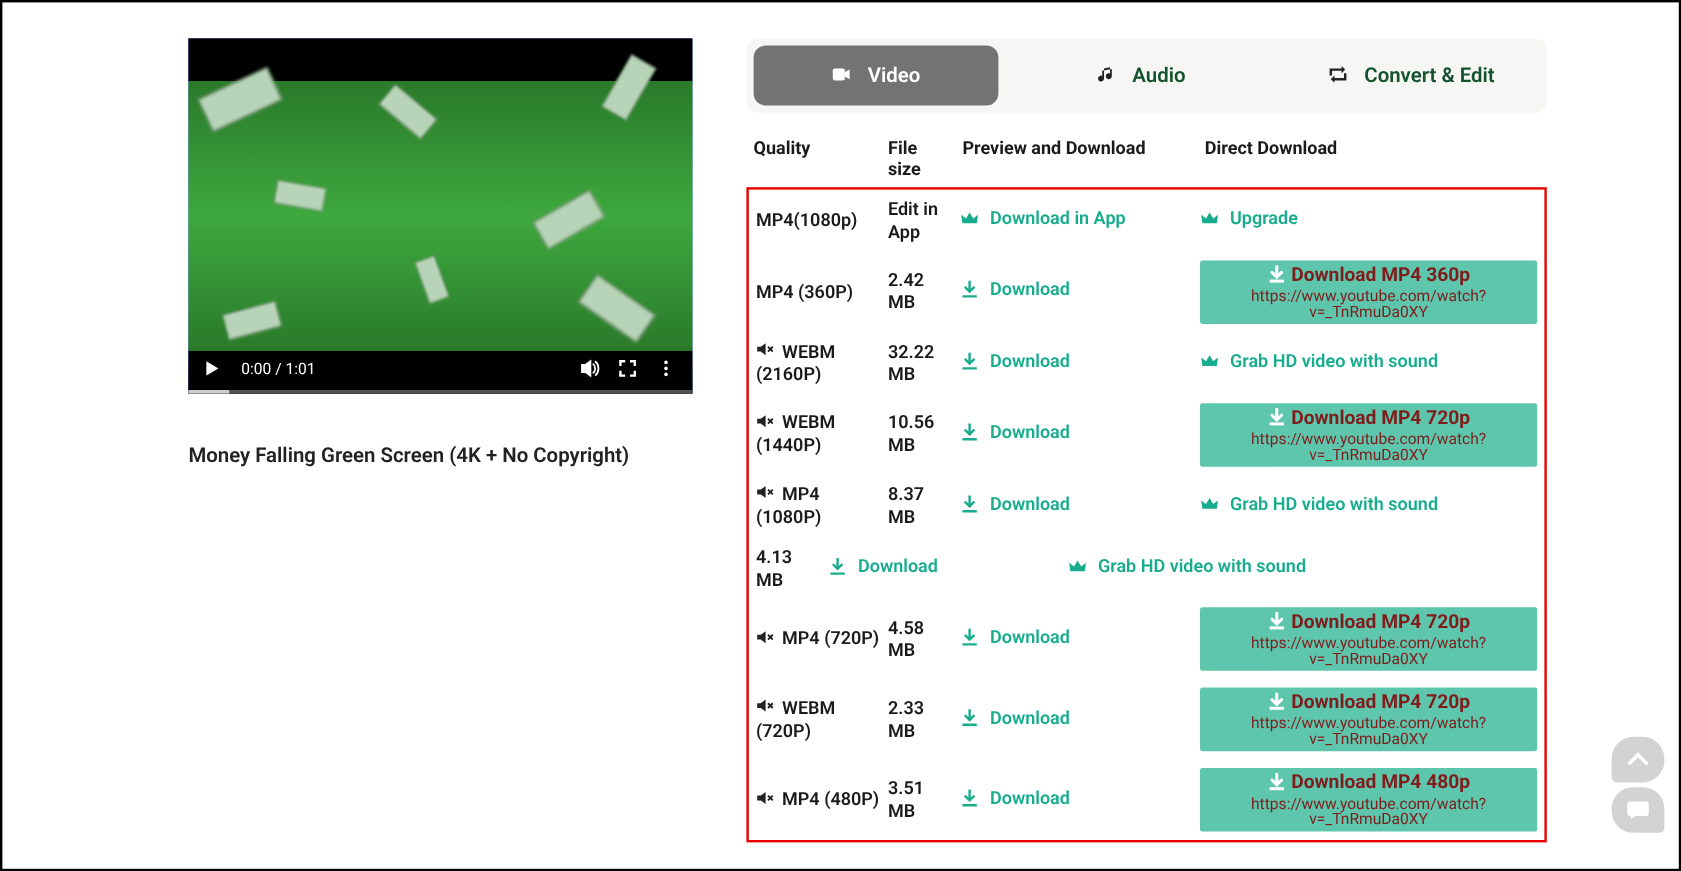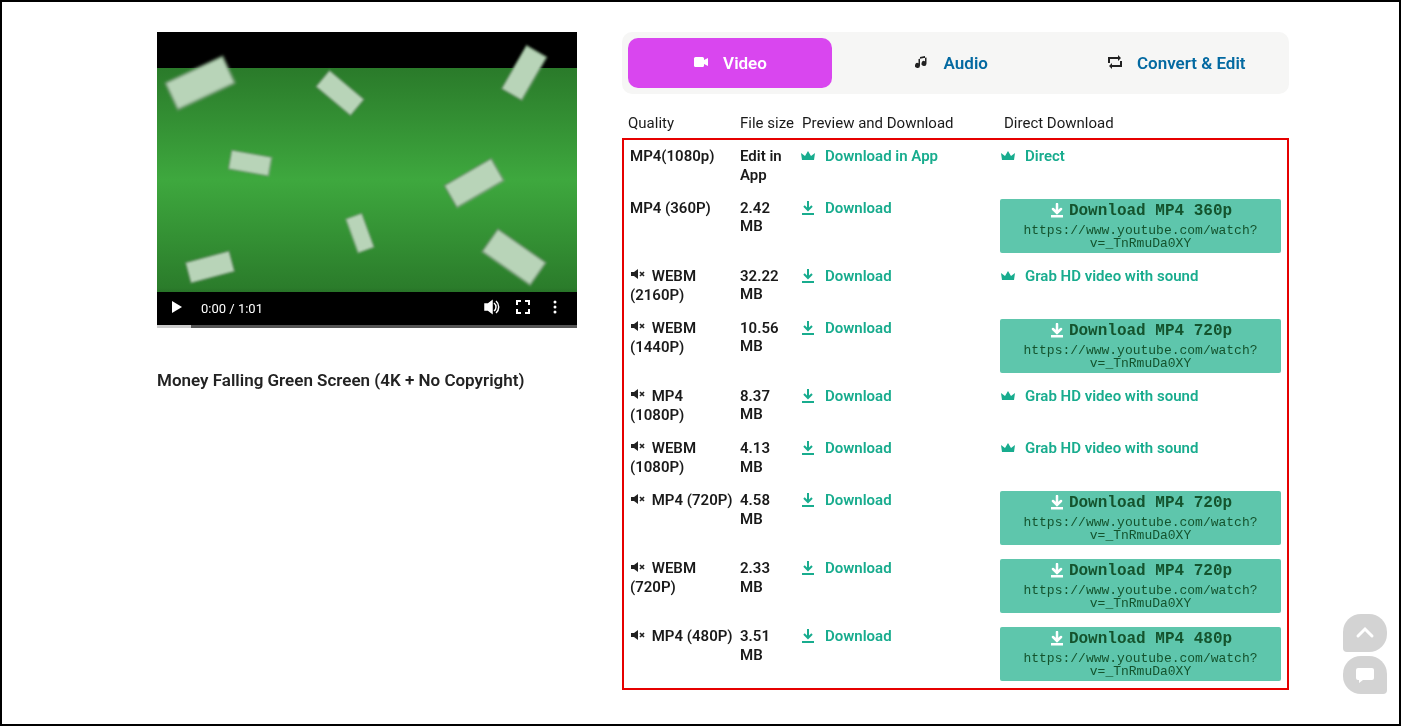--- a/index.html
+++ b/index.html
@@ -65,24 +65,24 @@
   }
   .tab {
     flex: 1;
     display: flex;
     align-items: center;
     justify-content: center;
     gap: 10px;
     font-size: 17px;
     font-weight: 600;
     cursor: pointer;
-    color: #0369a1;
+    color: #14532d;
   }
   .tab.active {
-    background: #d946ef;
+    background: #737373;
     color: #fff;
     border-radius: 10px;
     margin: 6px;
     flex: 0 0 204px;
   }
   .tab-icon { width: 20px; height: 18px; }
 
   .muted-icon { display: inline-block; vertical-align: middle; margin-right: 2px; }
   .muted-icon svg { width: 16px; height: 14px; }
 
@@ -92,29 +92,28 @@
     display: inline-flex;
     align-items: center;
     gap: 9px;
     cursor: pointer;
     text-decoration: none;
   }
   .link svg { width: 16px; height: 16px; fill: #18ac8e; }
 
   .dl-btn {
     background: #5ec6ac;
-    color: #14532d;
+    color: #7f1d1d;
     padding: 4px 1px 3px;
     border-radius: 2px;
     display: inline-block;
     cursor: pointer;
     line-height: 1;
     min-width: 224px;
     text-align: center;
-    font-family: Liberation Mono, monospace;
   }
   .dl-btn .main { font-size: 16px; font-weight: 700; display: inline-flex; align-items: center; gap: 4px; justify-content: center;}
   .dl-btn .main svg { width: 16px; height: 16px; fill: #fff; }
   .dl-btn .sub { font-size: 13px; display: block; margin-top: 1px; font-weight: 400; }
 
   .fab-stack {
     position: absolute;
     right: 12px;
     bottom: 30px;
     display: flex;
@@ -124,30 +123,31 @@
   .fab {
     width: 44px; height: 38px;
     background: #d3d3d3;
     border-radius: 18px 18px 4px 18px;
     display: flex; align-items: center; justify-content: center;
     cursor: pointer;
   }
   .fab.top { border-radius: 18px 18px 18px 4px; }
   .fab svg { width: 22px; height: 22px; fill: #fff; }
 
-  .header-row { display: flex; padding: 20px 6px 6px; font-weight: 400; font-size: 15px; }
+  .header-row { display: flex; padding: 20px 6px 6px; font-weight: 700; font-size: 15px; }
   .hdr { padding-right: 8px; }
   .hdr.q { width: 112px; }
   .hdr.s { width: 62px; }
   .hdr.p { width: 202px; }
   .hdr.d { flex: 1; }
 
   .rows-box { border: 2px solid #e60000; }
   .row {
     display: flex;
+    align-items: center;
     padding: 7px 6px;
     font-weight: 600;
     font-size: 15px;
     line-height: 1.25;
   }
   .cell.q { width: 110px; padding-right: 4px;}
   .cell.s { width: 60px; padding-right: 4px;}
   .cell.p { width: 200px; }
   .cell.d { flex: 1; }
 </style>
@@ -278,21 +278,21 @@
             <div class="cell p"><a class="link">
                 <svg>
                   <use href="#i-crown"></use>
                 </svg>
                 <span>Download in App</span>
               </a></div>
             <div class="cell d"><a class="link">
                 <svg>
                   <use href="#i-crown"></use>
                 </svg>
-                <span>Direct</span>
+                <span>Upgrade</span>
               </a></div>
           </div>
           <div class="row">
             <div class="cell q"> MP4 (360P)</div>
             <div class="cell s">2.42 MB</div>
             <div class="cell p"><a class="link">
                 <svg style="color:#18ac8e">
                   <use href="#i-download"></use>
                 </svg>
                 <span>Download</span>
@@ -346,23 +346,20 @@
                 <span>Download</span>
               </a></div>
             <div class="cell d"><a class="link">
                 <svg>
                   <use href="#i-crown"></use>
                 </svg>
                 <span>Grab HD video with sound</span>
               </a></div>
           </div>
           <div class="row">
-            <div class="cell q"><span class="muted-icon"><svg>
-                  <use href="#i-muted"></use>
-                </svg></span> WEBM (1080P)</div>
             <div class="cell s">4.13 MB</div>
             <div class="cell p"><a class="link">
                 <svg style="color:#18ac8e">
                   <use href="#i-download"></use>
                 </svg>
                 <span>Download</span>
               </a></div>
             <div class="cell d"><a class="link">
                 <svg>
                   <use href="#i-crown"></use>

